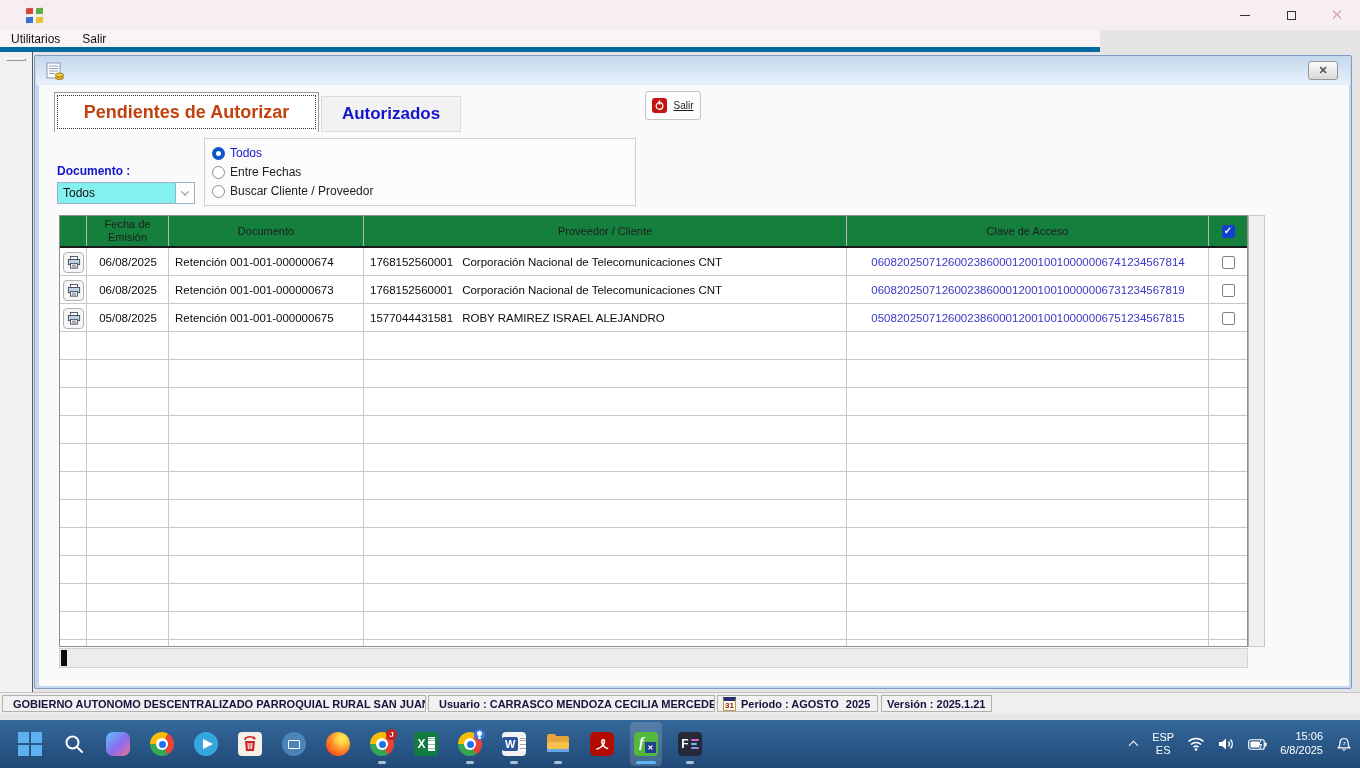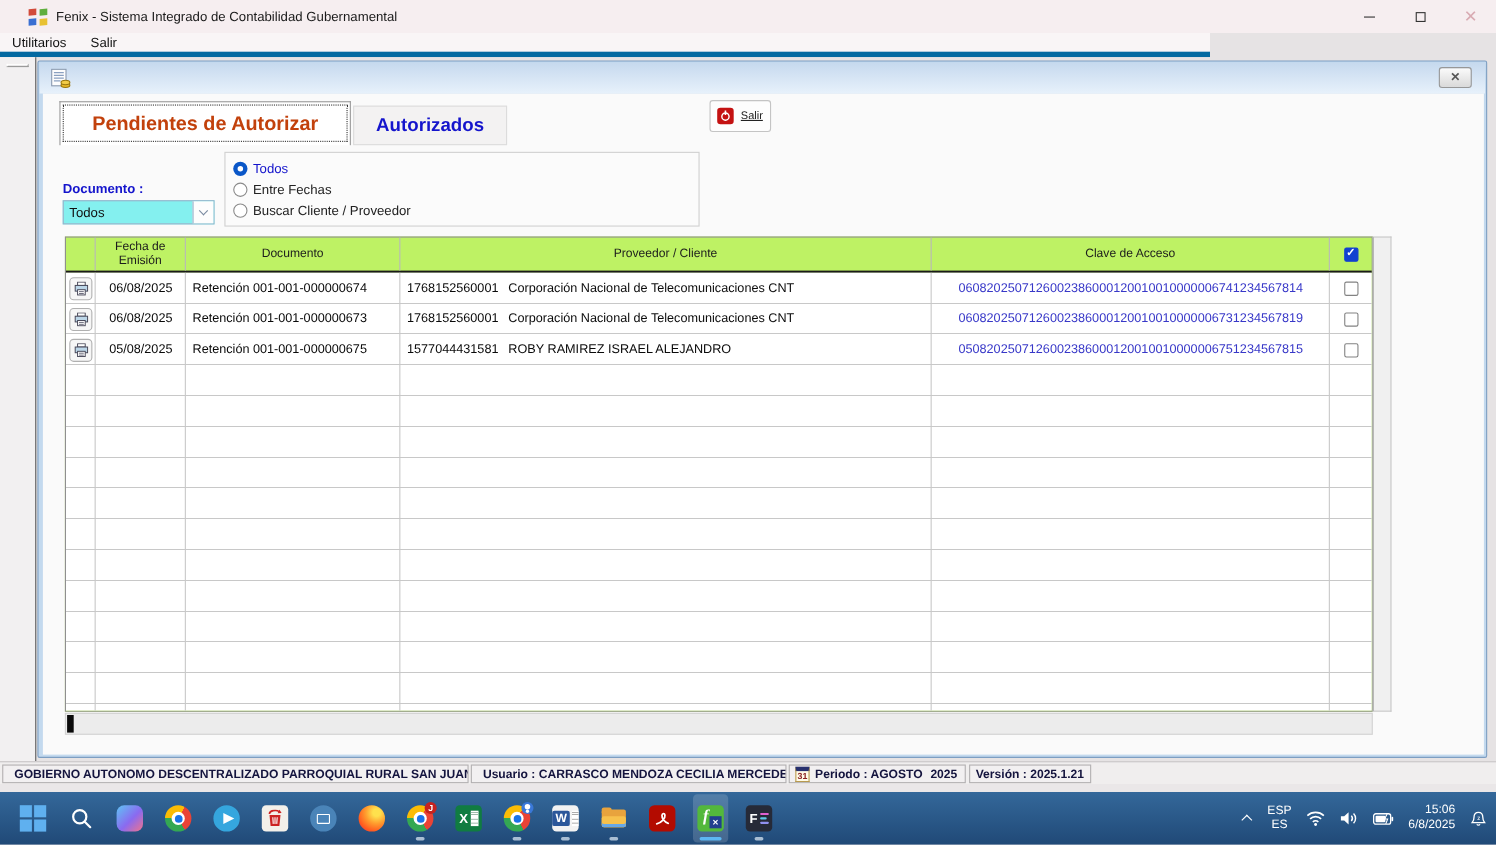--- a/index.html
+++ b/index.html
@@ -53,21 +53,21 @@
   .rdot.checked { border:none; background:#0a57c8; }
   .rdot.checked::after { content:""; position:absolute; left:4px; top:4px; width:5px; height:5px; border-radius:50%; background:#fff; }
   .radio-row .lbl { font-size:12px; color:#222; }
   .radio-row.sel .lbl { color:#1414cc; }
   .sri-btn { position:absolute; left:1112px; top:79px; width:123px; height:41px; background:#fff; border:1px solid #c8c8c8; border-radius:3px; display:flex; align-items:center; padding-left:9px; gap:8px; }
   .sri-logo { font-size:16px; font-weight:bold; font-style:italic; color:#1b4f9e; position:relative; }
   .sri-logo::after { content:""; position:absolute; right:-1px; top:0px; width:4px; height:4px; border-radius:50%; background:#e03020; }
   .sri-txt { font-size:11px; color:#111; line-height:1.25; }
 
   
-  .table { position:absolute; left:20px; top:130px; width:1189px; height:432px; border:1px solid #8f8f8f; background:#bef264; }
+  .table { position:absolute; left:20px; top:130px; width:1189px; height:432px; border:1px solid #8f8f8f; background:#15803d; }
   .tgrid { display:grid; grid-template-columns:27px 82px 195px 483px 362px 38px; }
   .thead { height:32px; border-bottom:2px solid #1a1a1a; }
   .thead .hc { border-right:1px solid #b8b8b8; display:flex; align-items:center; justify-content:center; text-align:center; font-size:11px; color:#1c1c1c; line-height:1.15; padding:0 4px; }
   .thead .hc:last-child { border-right:none; }
   .tbody { position:relative; height:398px; background-color:#fff;
            background-image:repeating-linear-gradient(to bottom, transparent 0 27px, #c8c8c8 27px 28px); }
   .col-lines { position:absolute; inset:0; }
   .col-lines div { border-right:1px solid #c8c8c8; height:100%; }
   .col-lines div:last-child { border-right:none; }
   .trow { height:28px; position:relative; }
@@ -143,21 +143,20 @@
 </head>
 <body>
 
 <div class="titlebar">
   <div class="app-ic">
     <i style="left:0;top:0;background:#d24a3a;transform:skewY(-6deg);"></i>
     <i style="right:0;top:0;background:#5fae3d;transform:skewY(-6deg);"></i>
     <i style="left:0;bottom:0;background:#3a6fd2;transform:skewY(-6deg);"></i>
     <i style="right:0;bottom:0;background:#e8c132;transform:skewY(-6deg);"></i>
   </div>
-  <span class="title">Fenix - Sistema Integrado de Contabilidad Gubernamental</span>
   <div class="wctrls">
     <div class="wbtn">
         <span class="minln"></span>
       </div>
     <div class="wbtn">
         <span class="maxsq"></span>
       </div>
     <div class="wbtn close">✕</div>
   </div>
 </div>

